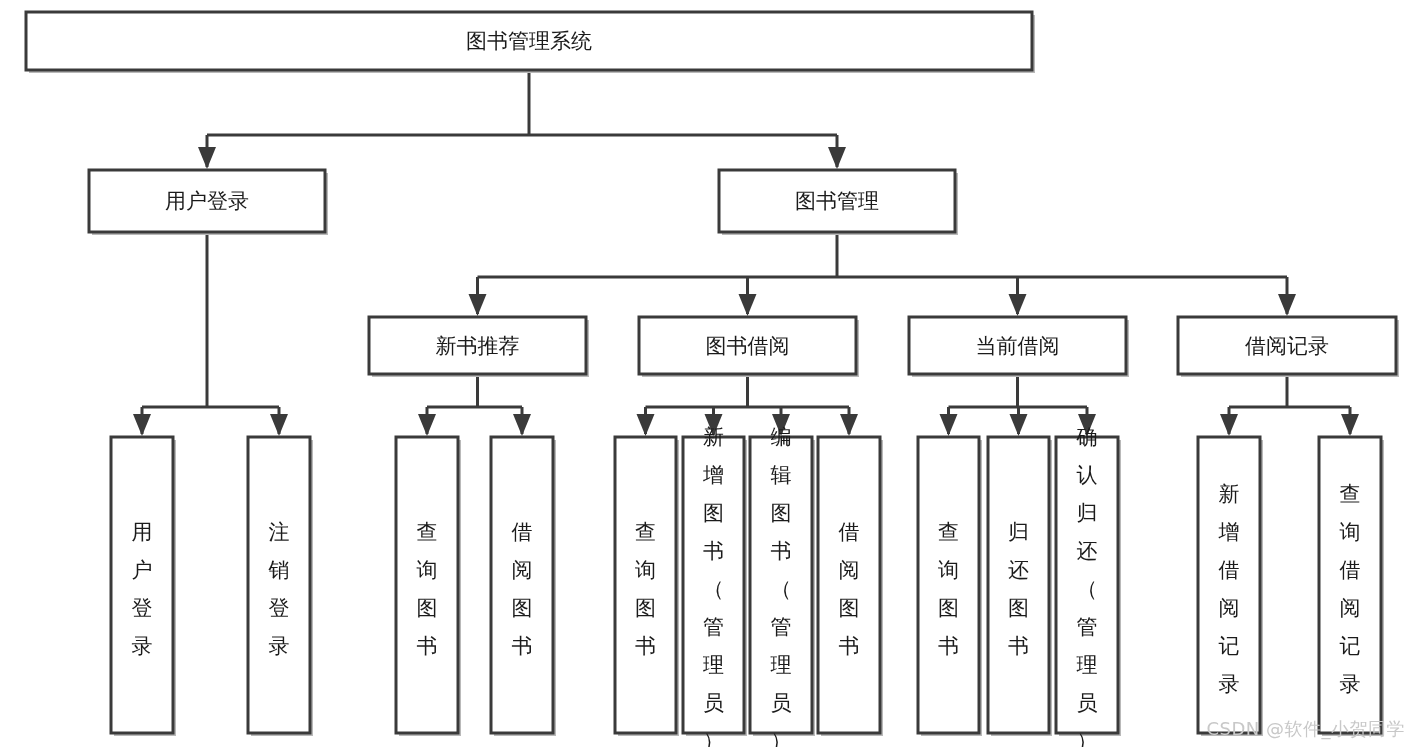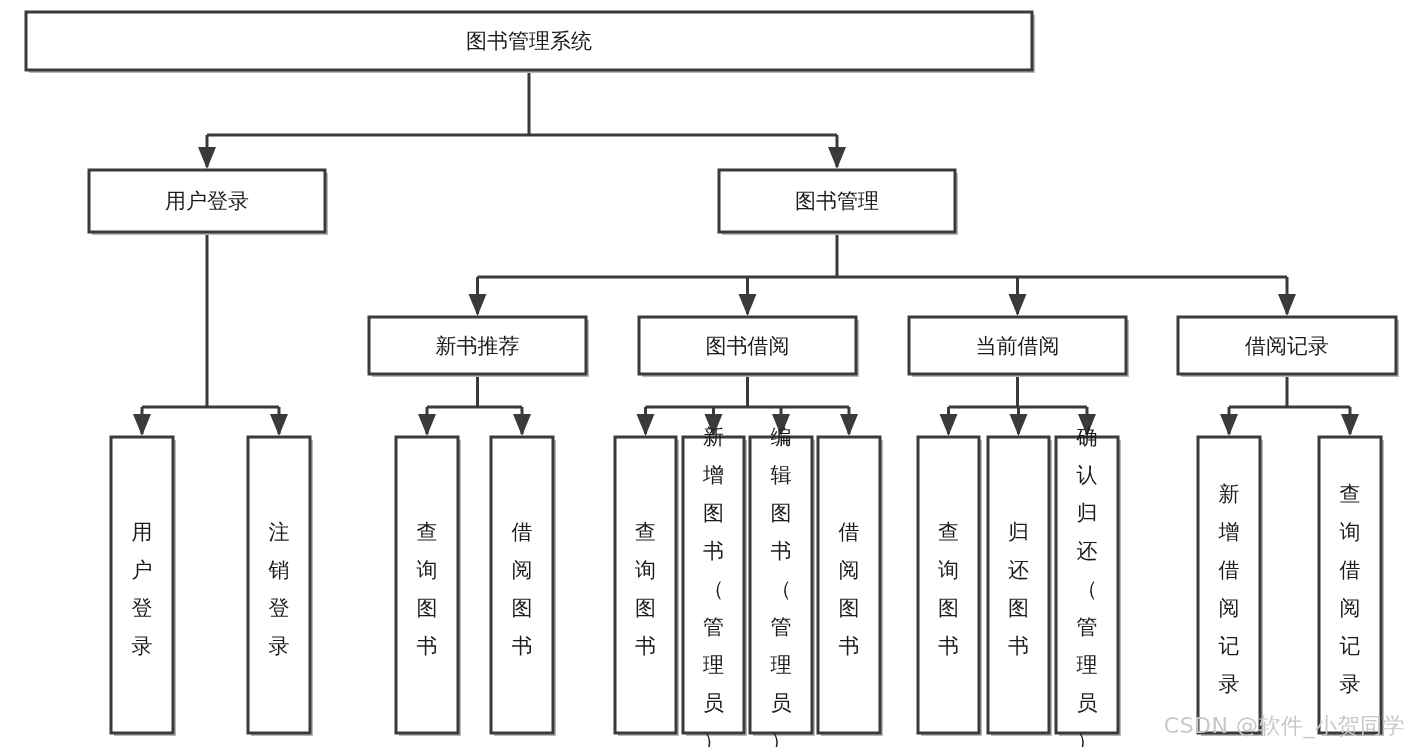--- a/index.html
+++ b/index.html
@@ -51,21 +51,21 @@
   }
   .arrowhead {
     fill: #3a3a3a;
     stroke: none;
   }
   .watermark {
     position: absolute;
     right: 8px;
     bottom: 6px;
     font-family: "DejaVu Sans", "Liberation Sans", sans-serif;
-    font-size: 22px;
+    font-size: 18px;
     color: #c8c8c8;
     white-space: nowrap;
     letter-spacing: 0.5px;
   }
 </style>
 </head>
 <body>
 
 <div id="diagram-root">
   <svg class="tree" id="tree-svg" width="1405" height="747" viewBox="0 0 1405 747">

